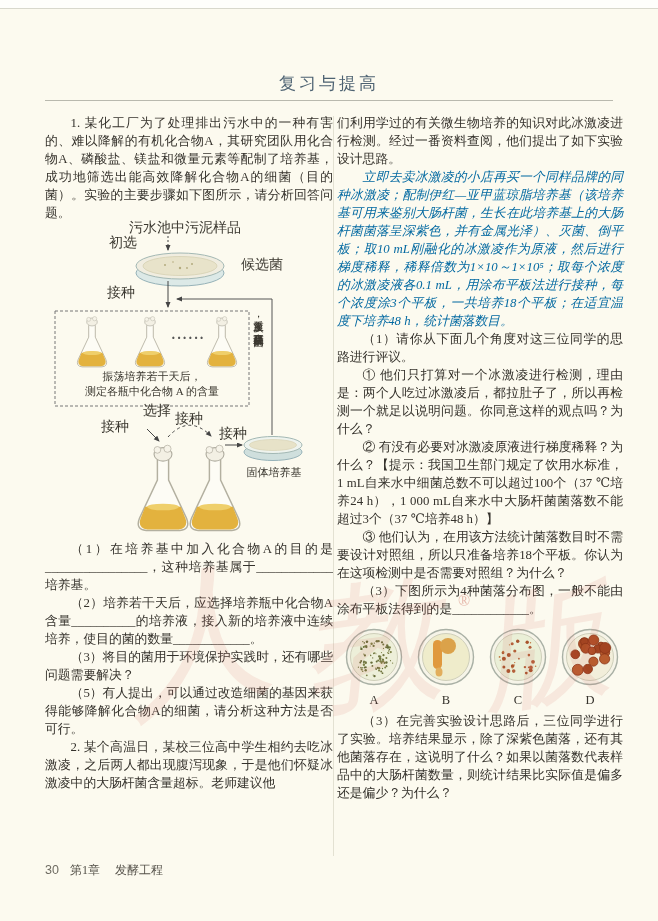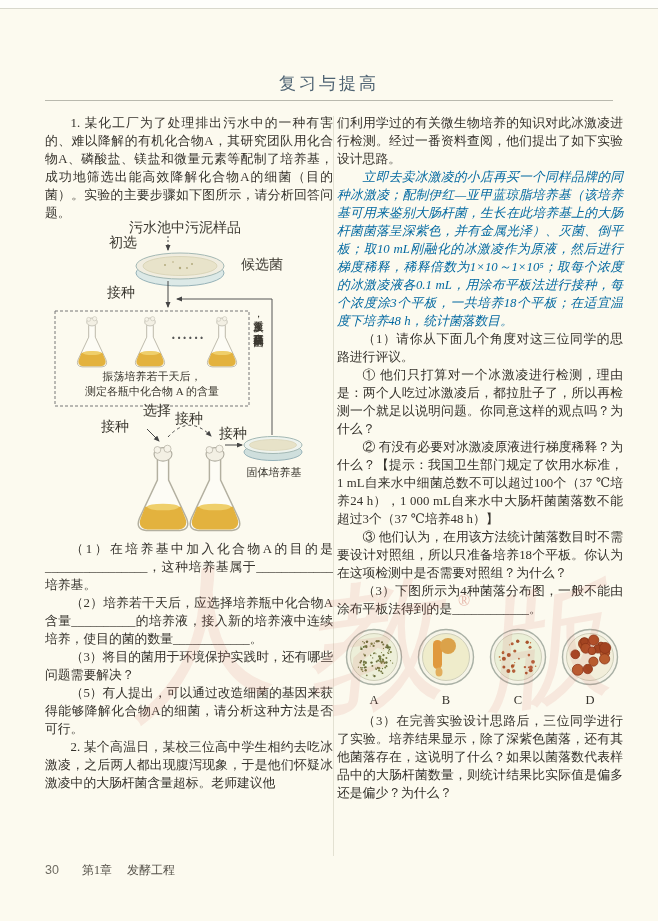--- a/index.html
+++ b/index.html
@@ -29,21 +29,21 @@
   .dish-row{display:flex;padding-left:8px;gap:14px;margin:10px 0 4px 0;}
   .dish-wrap{width:58px;text-align:center;}
   .dish-label{font-size:12.5px;color:#35322c;margin-top:3px;}
   
   .wm{position:absolute;font-family:"DejaVu Serif",serif;font-style:italic;
       color:rgba(205,95,85,0.11);pointer-events:none;z-index:3;}
   .wm-r{position:absolute;font-size:16px;color:rgba(210,120,105,.5);font-style:normal;z-index:3;}
   
   .footer{position:absolute;left:45px;top:862px;font-size:12px;color:#55524a;}
   .footer .pgnum{font-family:"Liberation Sans","DejaVu Sans",sans-serif;color:#6e6b62;
-      font-size:12.5px;margin-right:20px;}
+      font-size:12.5px;margin-right:8px;}
   .footer .chap{margin-right:12px;}
 </style>
 </head>
 <body>
 
 <div class="page">
 
   <div class="page-title">复习与提高</div>
   <div class="title-rule"></div>
   <div class="gutter-line"></div>

